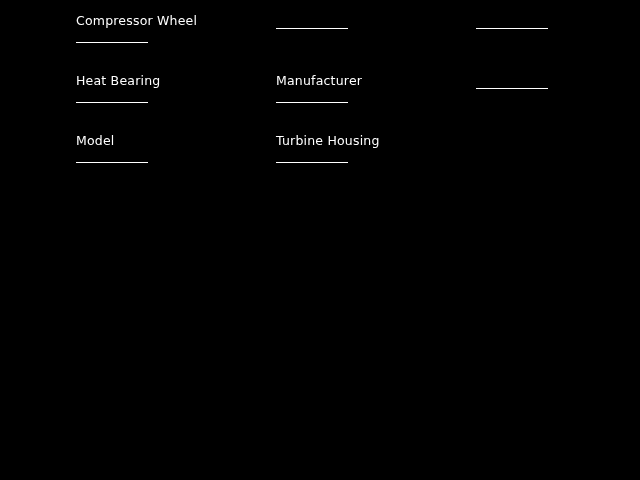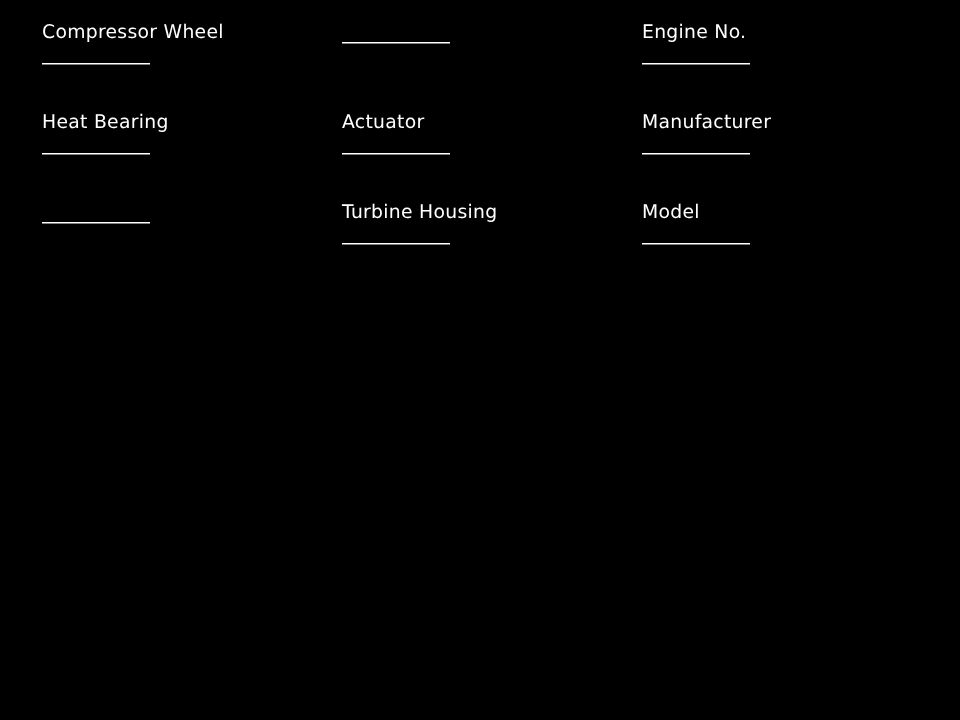--- a/index.html
+++ b/index.html
@@ -27,20 +27,21 @@
     display: grid;
     grid-template-columns: 200px 200px 200px;
     column-gap: 0;
     row-gap: 0;
     padding: 14px 0 0 28px;
     box-sizing: border-box;
   }
   .field {
     height: 60px;
     box-sizing: border-box;
+    margin-left: 48px;
   }
   .field-label {
     display: block;
     color: #ffffff;
     font-size: 12.5px;
     line-height: 14px;
     letter-spacing: 0.2px;
     white-space: nowrap;
   }
   .field-underline {
@@ -63,48 +64,43 @@
     </div>
 
 
     <div class="field">
       <div class="field-underline"></div>
     </div>
 
 
 
     <div class="field">
-      <span class="field-label">Engine No.</span>
       <div class="field-underline"></div>
     </div>
 
     <div class="field">
       <span class="field-label">Heat Bearing</span>
       <div class="field-underline"></div>
     </div>
 
-    <div class="field">
-      <span class="field-label">Actuator</span>
-      <div class="field-underline"></div>
-    </div>
 
     <div class="field">
       <span class="field-label">Manufacturer</span>
       <div class="field-underline"></div>
     </div>
 
     <div class="field">
       <div class="field-underline"></div>
     </div>
 
     <div class="field">
-      <span class="field-label">Turbine Housing</span>
+      <span class="field-label">Model</span>
       <div class="field-underline"></div>
     </div>
 
     <div class="field">
-      <span class="field-label">Model</span>
+      <span class="field-label">Turbine Housing</span>
       <div class="field-underline"></div>
     </div>
 
   </div>
 
 </div>
 
 </body></html>

